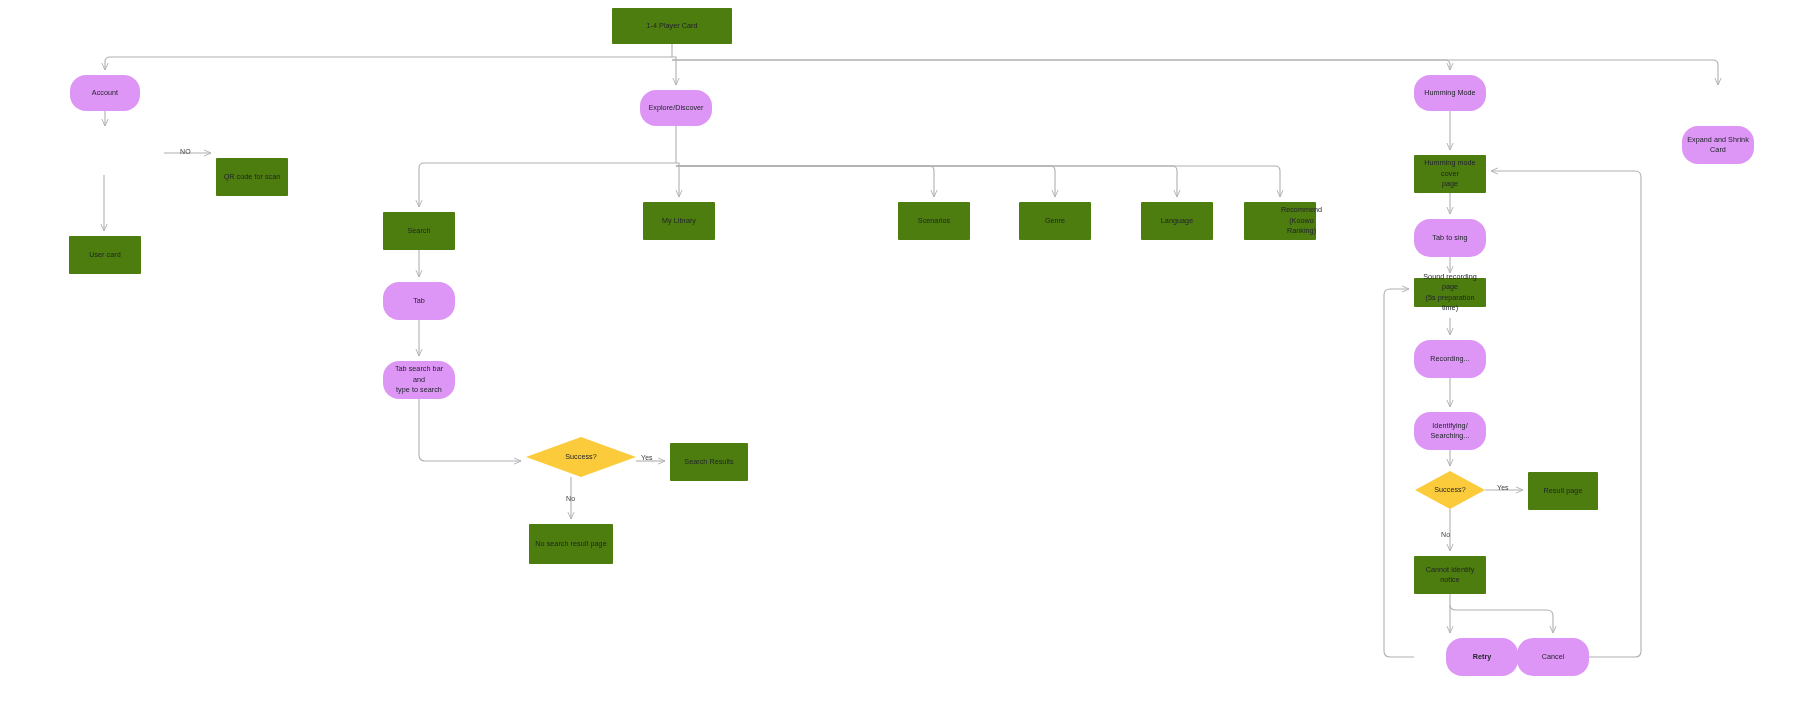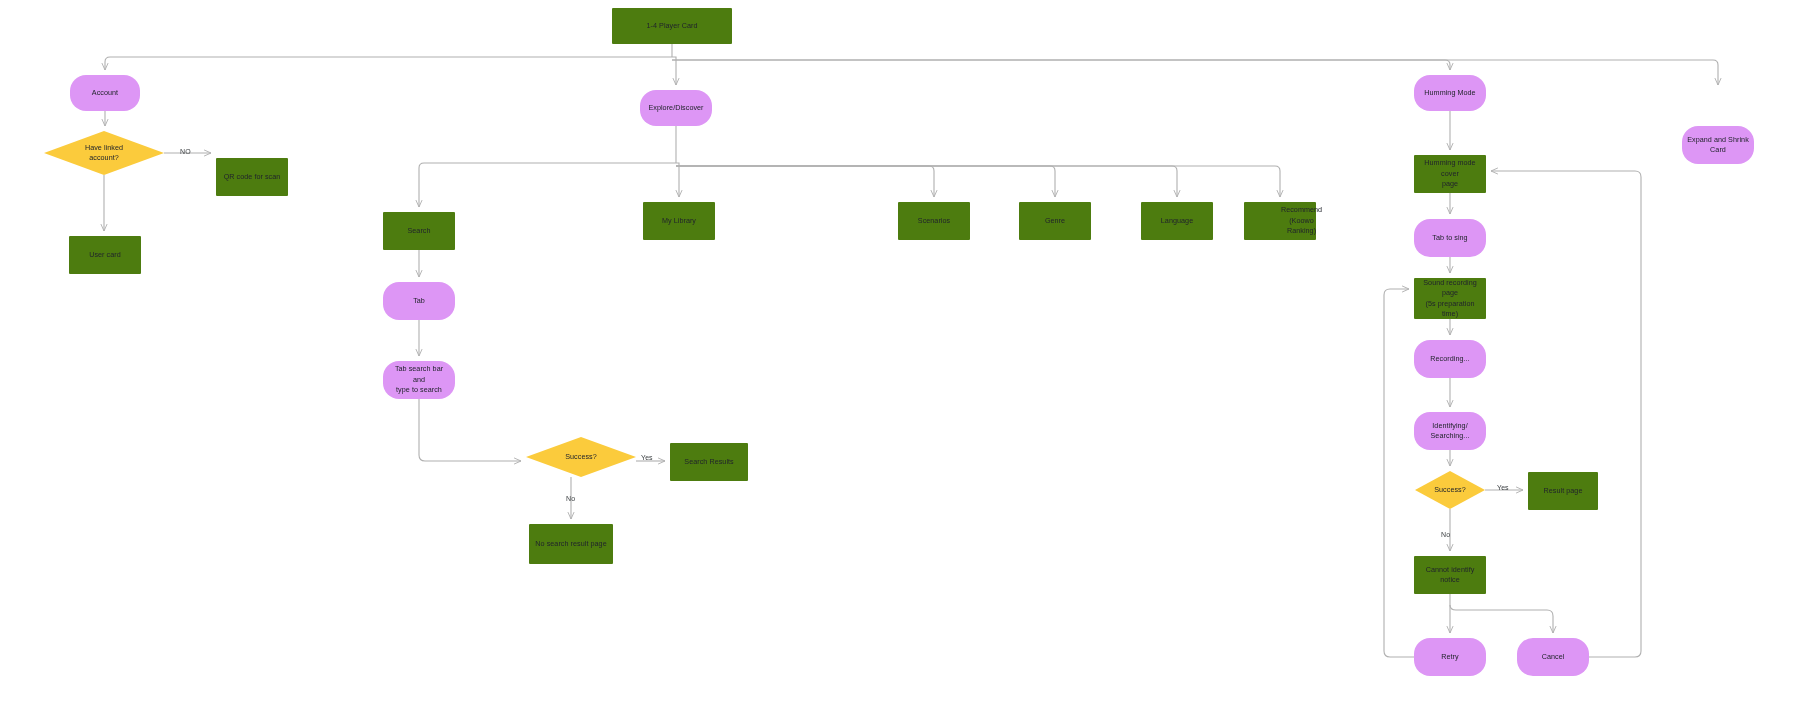--- a/index.html
+++ b/index.html
@@ -151,25 +151,20 @@
   </svg>
 
   <div class="node process" style="left:612px;top:8px;width:120px;height:36px;">
     <span class="node-label">1-4 Player Card</span>
   </div>
 
   <div class="node terminal" style="left:70px;top:75px;width:70px;height:36px;">
     <span class="node-label">Account</span>
   </div>
 
-  <div class="node decision" style="left:44px;top:131px;width:120px;height:44px;">
-    <span class="diamond-shape"></span>
-    <span class="node-label">Have linked
-account?</span>
-  </div>
 
   <div class="node process" style="left:216px;top:158px;width:72px;height:38px;">
     <span class="node-label">QR code for scan</span>
   </div>
 
   <div class="node process" style="left:69px;top:236px;width:72px;height:38px;">
     <span class="node-label">User card</span>
   </div>
 
   <div class="node terminal" style="left:640px;top:90px;width:72px;height:36px;">
@@ -229,21 +224,21 @@
 
   <div class="node process" style="left:1414px;top:155px;width:72px;height:38px;">
     <span class="node-label">Humming mode cover
 page</span>
   </div>
 
   <div class="node terminal" style="left:1414px;top:219px;width:72px;height:38px;">
     <span class="node-label">Tab to sing</span>
   </div>
 
-  <div class="node process" style="left:1414px;top:278px;width:72px;height:41px;justify-content:center;">
+  <div class="node process" style="left:1414px;top:278px;width:72px;height:29px;justify-content:center;">
     <span class="node-label">Sound recording page
 (5s preparation time)</span>
   </div>
 
   <div class="node terminal" style="left:1414px;top:340px;width:72px;height:38px;">
     <span class="node-label">Recording...</span>
   </div>
 
   <div class="node terminal" style="left:1414px;top:412px;width:72px;height:38px;">
     <span class="node-label">Identifying/
@@ -256,21 +251,21 @@
   </div>
 
   <div class="node process" style="left:1528px;top:472px;width:70px;height:38px;">
     <span class="node-label">Result page</span>
   </div>
 
   <div class="node process" style="left:1414px;top:556px;width:72px;height:38px;">
     <span class="node-label">Cannot identify notice</span>
   </div>
 
-  <div class="node terminal" style="left:1414px;top:638px;width:72px;height:38px;">
+  <div class="node terminal" style="left:1446px;top:638px;width:72px;height:38px;font-weight:bold;">
     <span class="node-label">Retry</span>
   </div>
 
   <div class="node terminal" style="left:1517px;top:638px;width:72px;height:38px;">
     <span class="node-label">Cancel</span>
   </div>
 
   <div class="node terminal" style="left:1682px;top:90px;width:72px;height:38px;margin-top:36px;">
     <span class="node-label">Expand and Shrink
 Card</span>

